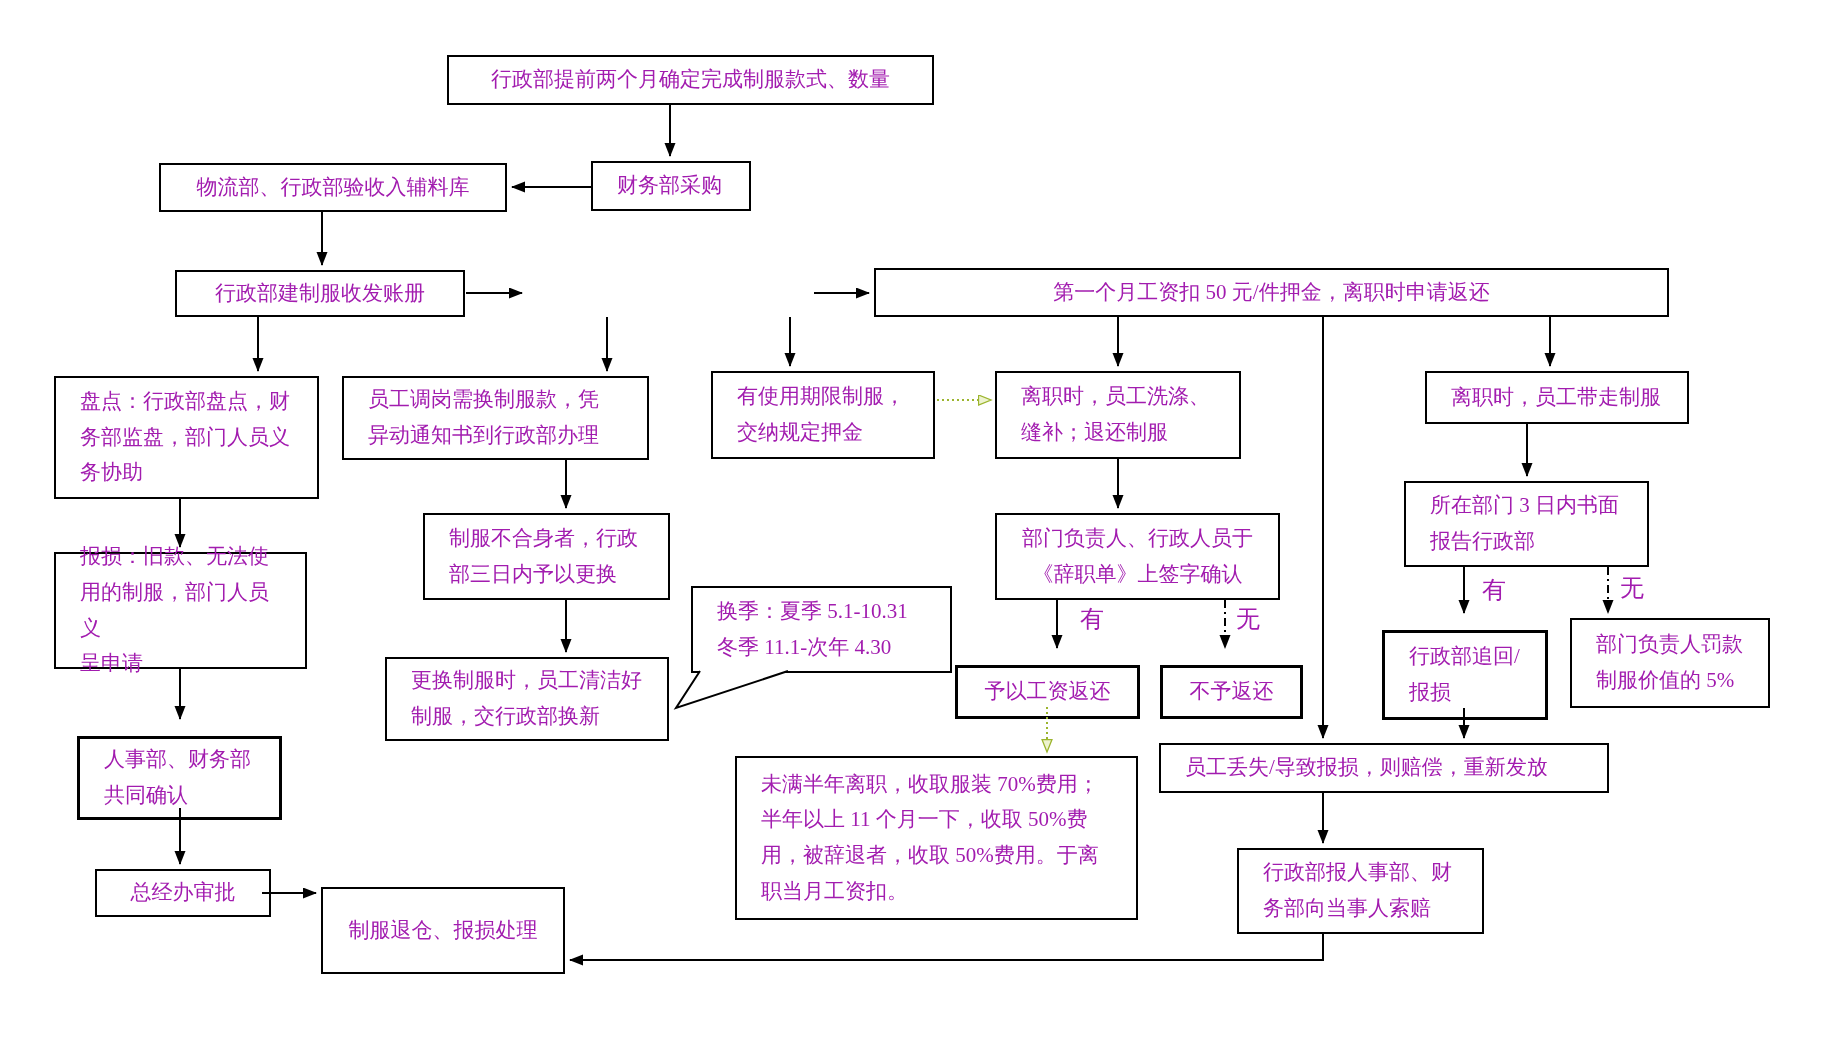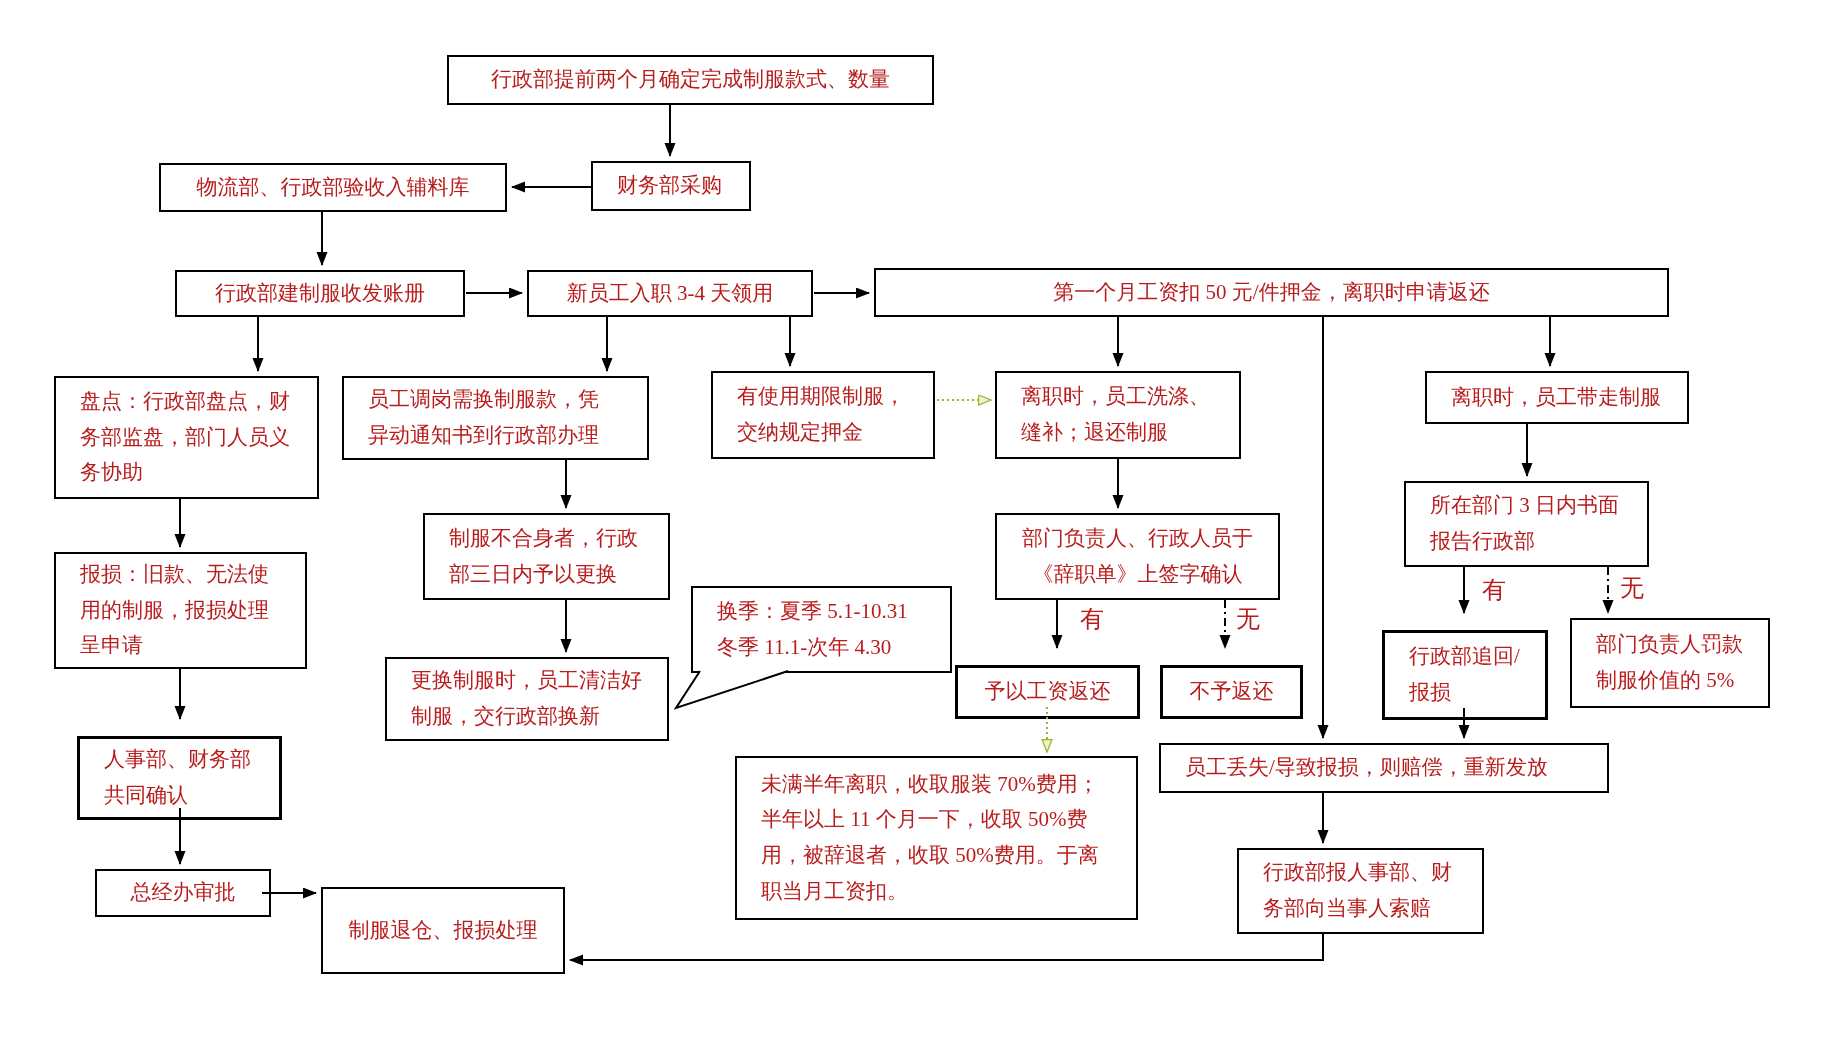--- a/index.html
+++ b/index.html
@@ -1,18 +1,18 @@
 <!DOCTYPE html>
 <html><head>
 <meta charset="utf-8">
 <style>
   html,body{margin:0;padding:0;background:#ffffff;}
   #canvas{
     position:relative;width:1830px;height:1042px;background:#ffffff;overflow:hidden;
-    font-family:"Liberation Serif","DejaVu Serif",serif;color:#b91c1c;
+    font-family:"Liberation Serif","DejaVu Serif",serif;color:#a21caf;
   }
   .node{
     position:absolute;box-sizing:border-box;border:2px solid #000;background:#fff;
     font-size:21px;line-height:1.7;display:flex;align-items:center;
     white-space:pre-line;z-index:1;
   }
   .node.c{justify-content:center;text-align:center;padding:0 8px;}
   .node.l{padding:0 24px;text-align:left;}
   .node.thick{border-width:3px;margin-top:12px;}
   .lbl{position:absolute;font-size:24px;z-index:3;background:transparent;}
@@ -20,34 +20,33 @@
 </style>
 </head>
 <body>
 
 <div id="canvas">
 
   <div class="node c" style="left:447px;top:55px;width:487px;height:50px">行政部提前两个月确定完成制服款式、数量</div>
   <div class="node l" style="left:591px;top:161px;width:160px;height:50px">财务部采购</div>
   <div class="node c" style="left:175px;top:270px;width:290px;height:47px">行政部建制服收发账册</div>
   <div class="node c" style="left:159px;top:163px;width:348px;height:49px">物流部、行政部验收入辅料库</div>
-  <div class="node c" style="left:527px;top:270px;width:286px;height:47px">新员工入职 3-4 天领用</div>
   <div class="node c" style="left:874px;top:268px;width:795px;height:49px">第一个月工资扣 50 元/件押金，离职时申请返还</div>
   <div class="node l" style="left:54px;top:376px;width:265px;height:123px">盘点：行政部盘点，财
 务部监盘，部门人员义
 务协助</div>
   <div class="node l" style="left:342px;top:376px;width:307px;height:84px">员工调岗需换制服款，凭
 异动通知书到行政部办理</div>
   <div class="node l" style="left:711px;top:371px;width:224px;height:88px">有使用期限制服，
 交纳规定押金</div>
   <div class="node l" style="left:995px;top:371px;width:246px;height:88px">离职时，员工洗涤、
 缝补；退还制服</div>
   <div class="node l" style="left:1425px;top:371px;width:264px;height:53px">离职时，员工带走制服</div>
   <div class="node l" style="left:54px;top:552px;width:253px;height:117px">报损：旧款、无法使
-用的制服，报损处理
+用的制服，部门人员义
 呈申请</div>
   <div class="node l" style="left:423px;top:513px;width:247px;height:87px">制服不合身者，行政
 部三日内予以更换</div>
   <div class="node c" style="left:995px;top:513px;width:285px;height:87px">部门负责人、行政人员于
 《辞职单》上签字确认</div>
   <div class="node l" style="left:1404px;top:481px;width:245px;height:86px">所在部门 3 日内书面
 报告行政部</div>
   <div class="node l" style="left:691px;top:586px;width:261px;height:87px">换季：夏季 5.1-10.31
 冬季 11.1-次年 4.30</div>
   <div class="node l" style="left:385px;top:657px;width:284px;height:84px">更换制服时，员工清洁好

